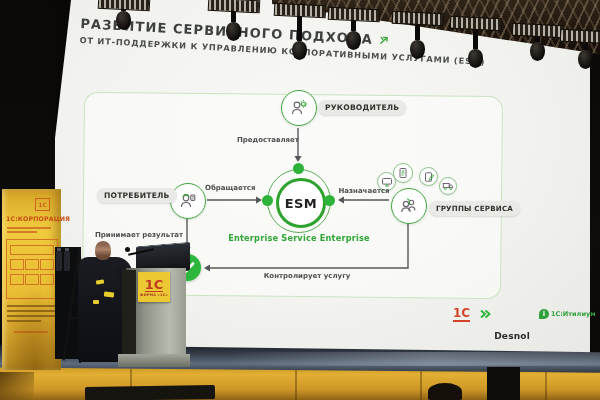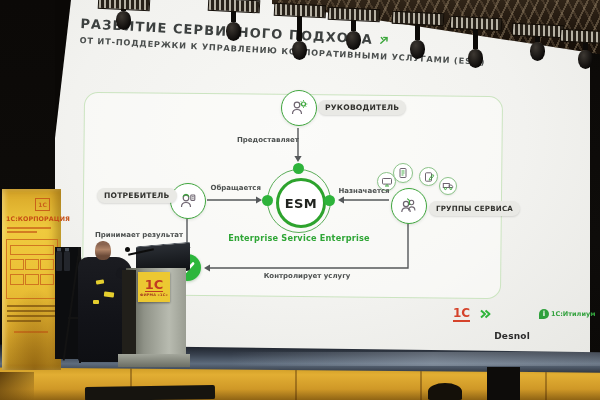--- a/index.html
+++ b/index.html
@@ -183,21 +183,21 @@
           <svg width="22" height="22" viewBox="0 0 22 22" fill="none">
             <circle cx="9" cy="8" r="2.8" stroke="#6e6470" stroke-width="1.2"></circle>
             <path d="M6 6.8c.6-1.6 2-2.4 3-2.4s2.4.8 3 2.4" stroke="#3aa63a" stroke-width="1.1"></path>
             <path d="M4.5 17c0-2.8 2-4.5 4.5-4.5s4.5 1.7 4.5 4.5" stroke="#6e6470" stroke-width="1.2"></path>
             <rect x="13.8" y="5" width="4" height="5.4" rx=".8" stroke="#6e6470" stroke-width="1.1"></rect>
             <path d="M14.8 6.6h2 M14.8 8.2h2" stroke="#6e6470" stroke-width=".8"></path>
           </svg>
         </span>
     </div>
     <div class="pill" style="left:42px;top:188px;">ПОТРЕБИТЕЛЬ</div>
-    <div class="edge-label" style="left:150px;top:184px;width:56px;text-align:right;">Обращается</div>
+    <div class="edge-label" style="left:150px;top:184px;width:56px;text-align:left;">Обращается</div>
     <div class="edge-label" style="left:40px;top:231px;">Принимает результат</div>
 
     <div class="check-circle">
       <svg width="19" height="19" viewBox="0 0 24 24">
           <path d="M5.5 12.5 L10 17 L19 7" stroke="#fff" stroke-width="3.4" fill="none" stroke-linecap="round" stroke-linejoin="round"></path>
         </svg>
     </div>
     <div class="edge-label" style="left:196px;top:272px;width:112px;text-align:center;">Контролирует услугу</div>
 
     <div class="sat-circle" style="left:322px;top:172px;width:17px;height:17px;">

